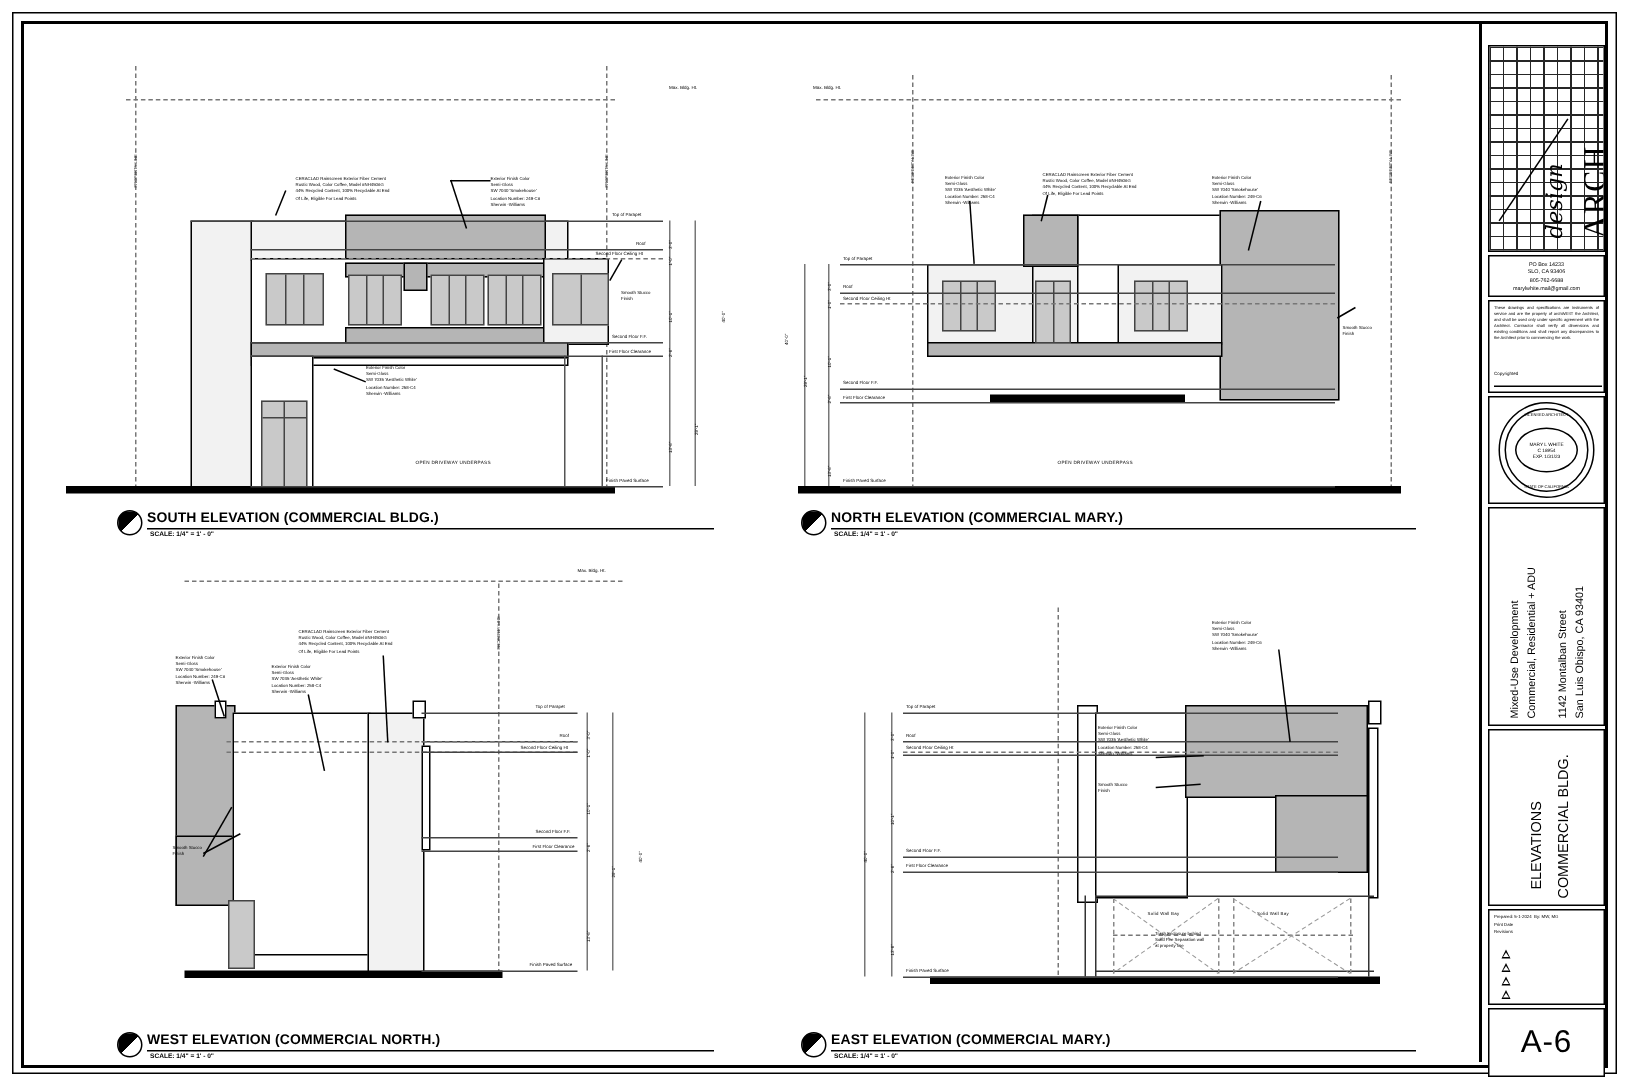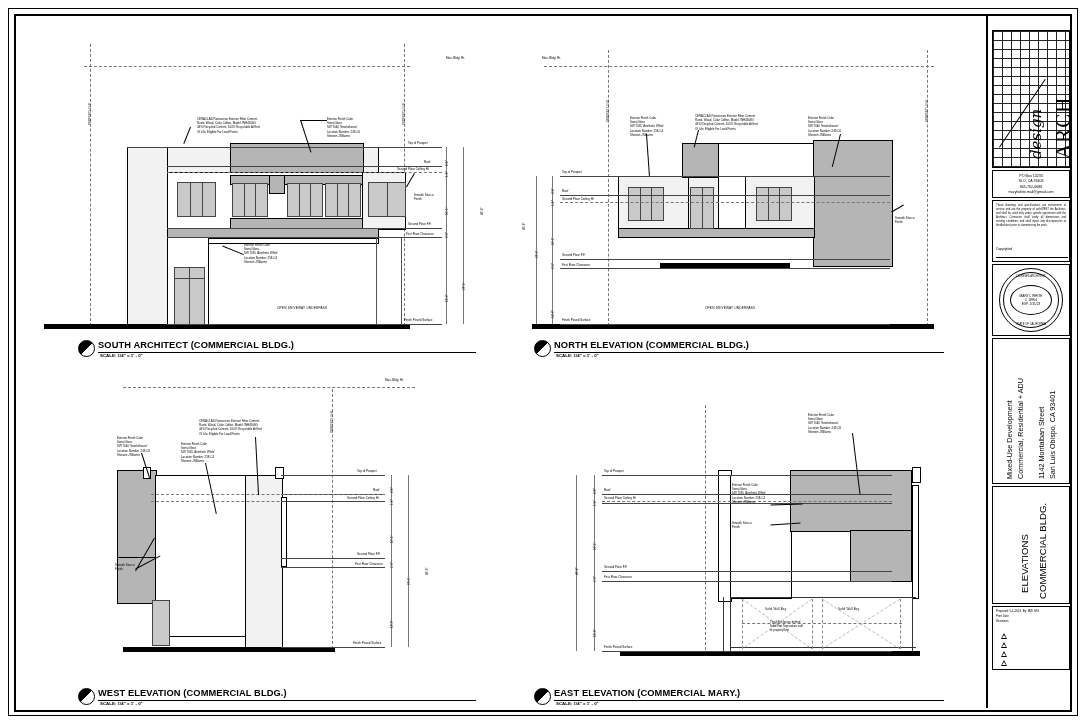--- a/index.html
+++ b/index.html
@@ -177,21 +177,21 @@
 Location Number: 258-C4
 Sherwin -Williams</div>
     <div class="ln" style="left:200px;top:216px;width:1px;height:23px;transform:rotate(-68deg);transform-origin:top;background:#000;"></div>
     <div class="note" style="left:392px;top:163px;">Smooth Stucco
 Finish</div>
     <div class="ln" style="left:384px;top:157px;width:1px;height:16px;transform:rotate(-150deg);transform-origin:top;background:#000;"></div>
   </div>
 
   <div class="ttl" style="left:78px;top:340px;width:400px;">
     <div class="compass"></div>
-    <div class="tname">SOUTH ARCHITECT (COMMERCIAL BLDG.)</div>
+    <div class="tname">SOUTH ELEVATION (COMMERCIAL BLDG.)</div>
     <div class="uline" style="width:378px;"></div>
     <div class="tscale">SCALE: 1/4" = 1' - 0"</div>
   </div>
 
   <div class="vp" style="left:500px;top:30px;width:460px;height:305px;">
 
     <div class="dash-v" style="left:108px;top:20px;height:276px;"></div>
     <div class="dash-v" style="left:427px;top:20px;height:276px;"></div>
     <div class="dash-h" style="left:44px;top:36px;width:390px;"></div>
     <div class="lvlL" style="left:42px;top:26px;">Max. Bldg. Ht.</div>
@@ -264,21 +264,21 @@
 Location Number: 249-C6
 Sherwin -Williams</div>
     <div class="ln" style="left:340px;top:104px;width:1px;height:34px;transform:rotate(14deg);transform-origin:top;background:#000;"></div>
     <div class="note" style="left:395px;top:186px;">Smooth Stucco
 Finish</div>
     <div class="ln" style="left:391px;top:182px;width:1px;height:14px;transform:rotate(-120deg);transform-origin:top;background:#000;"></div>
   </div>
 
   <div class="ttl" style="left:534px;top:340px;width:400px;">
     <div class="compass"></div>
-    <div class="tname">NORTH ELEVATION (COMMERCIAL BLDG.)</div>
+    <div class="tname">NORTH ELEVATION (COMMERCIAL MARY.)</div>
     <div class="uline" style="width:390px;"></div>
     <div class="tscale">SCALE: 1/4" = 1' - 0"</div>
   </div>
 
   <div class="vp" style="left:95px;top:375px;width:360px;height:300px;">
 
     <div class="dash-h" style="left:28px;top:12px;width:292px;"></div>
     <div class="lvl" style="left:290px;top:3px;">Max. Bldg. Ht.</div>
     <div class="dash-v" style="left:237px;top:14px;height:260px;"></div>
     <div class="plab" style="left:235px;top:58px;">PROPERTY LINE</div>
@@ -338,21 +338,21 @@
 Of Life, Eligible For Lead Points</div>
     <div class="ln" style="left:160px;top:62px;width:1px;height:58px;transform:rotate(-3deg);transform-origin:top;background:#000;"></div>
     <div class="note" style="left:20px;top:188px;">Smooth Stucco
 Finish</div>
     <div class="ln" style="left:40px;top:194px;width:1px;height:28px;transform:rotate(-118deg);transform-origin:top;background:#000;"></div>
     <div class="ln" style="left:40px;top:196px;width:1px;height:38px;transform:rotate(-150deg);transform-origin:top;background:#000;"></div>
   </div>
 
   <div class="ttl" style="left:78px;top:688px;width:400px;">
     <div class="compass"></div>
-    <div class="tname">WEST ELEVATION (COMMERCIAL BLDG.)</div>
+    <div class="tname">WEST ELEVATION (COMMERCIAL NORTH.)</div>
     <div class="uline" style="width:378px;"></div>
     <div class="tscale">SCALE: 1/4" = 1' - 0"</div>
   </div>
 
   <div class="vp" style="left:560px;top:375px;width:400px;height:300px;">
 
     <div class="dash-v" style="left:145px;top:30px;height:245px;"></div>
 
     <div class="wall" style="left:158px;top:95px;width:12px;height:130px;"></div>
     <div class="wall" style="left:170px;top:100px;width:60px;height:122px;"></div>
@@ -495,16 +495,19 @@
         <div>Revisions</div>
       </div>
       <div style="position:absolute;left:8px;top:26px;display:flex;flex-direction:column;gap:3px;">
         <div class="revtri"></div>
         <div class="revtri"></div>
         <div class="revtri"></div>
         <div class="revtri"></div>
       </div>
     </div>
 
+    <div class="tbbox shnum" style="top:658px;width:78px;height:46px;">
+      <span>A-6</span>
+    </div>
 
   </div>
 
 </div>
 
 </body></html>

